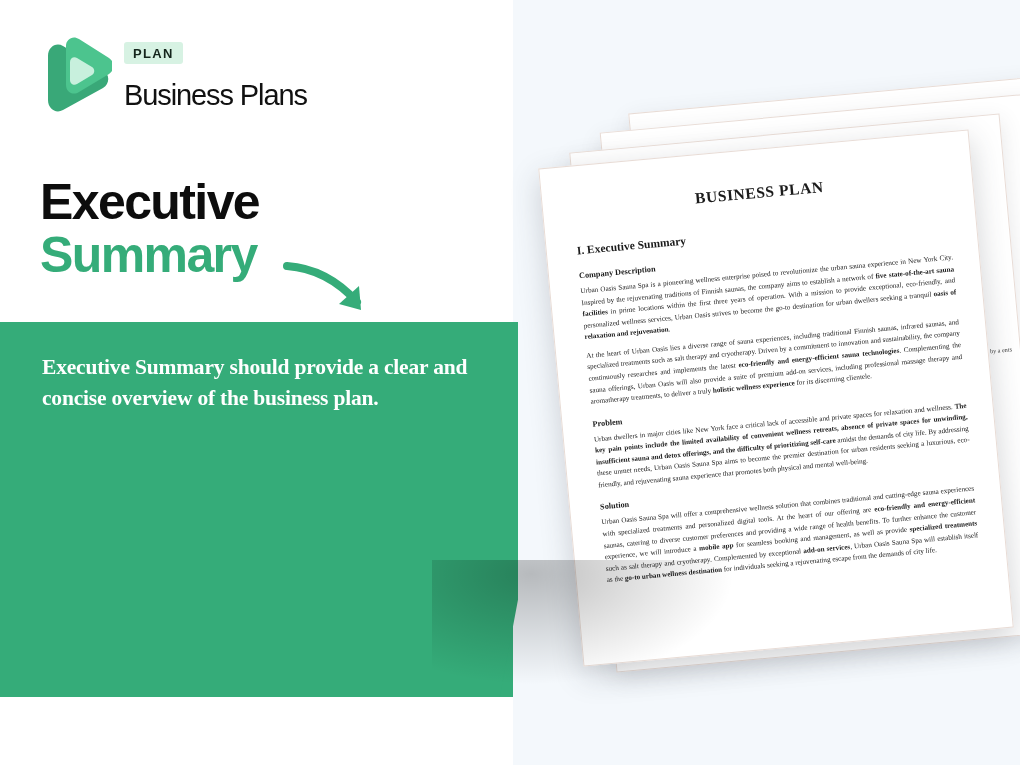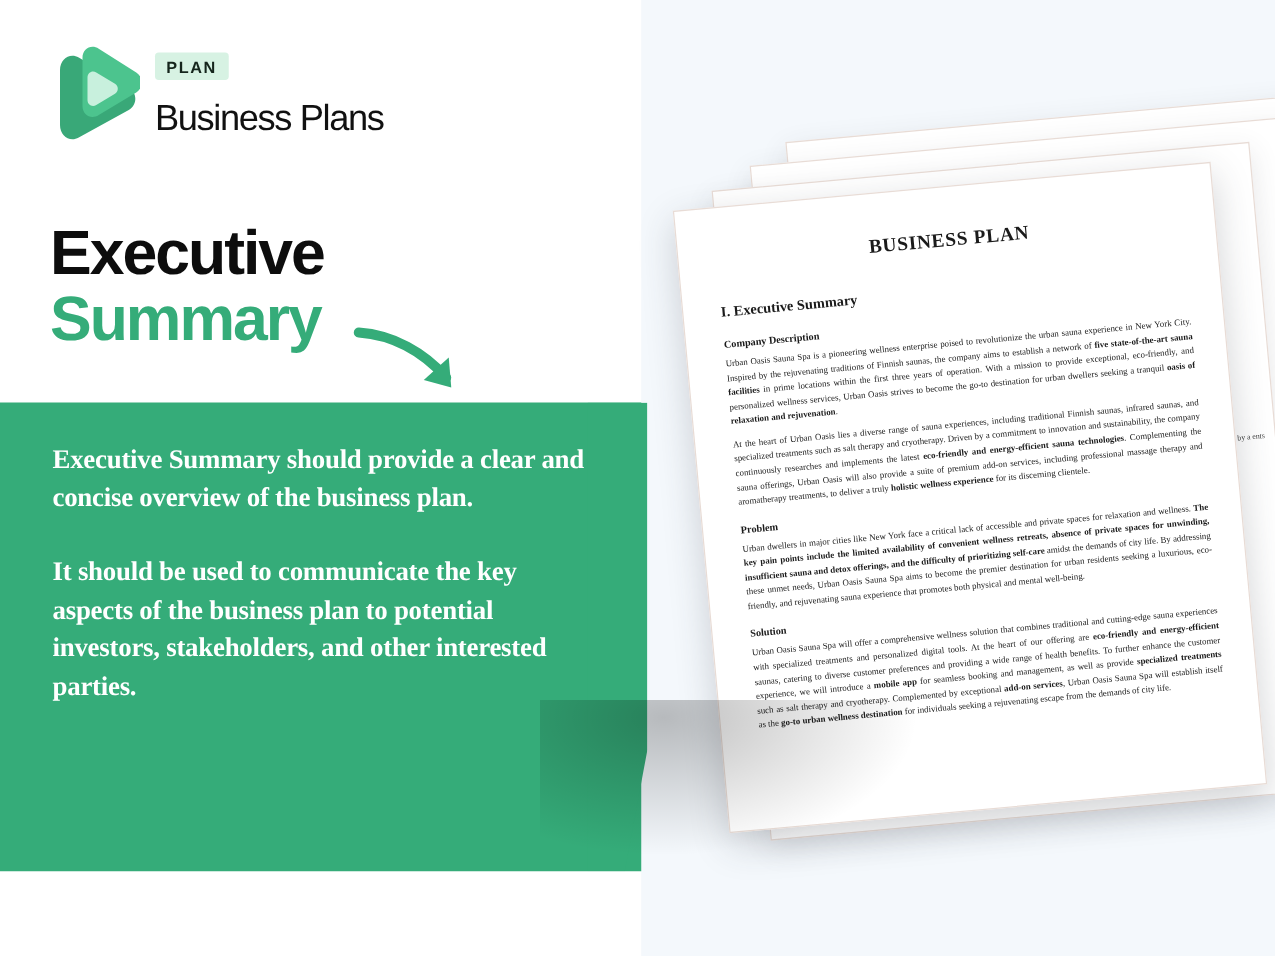--- a/index.html
+++ b/index.html
@@ -194,21 +194,20 @@
     </div>
   </div>
 </div>
 
 <div id="green-panel"></div>
 <div id="green-panel-notch"></div>
 <div id="page-cast-shadow"></div>
 
 <div id="panel-copy">
   <div class="panel-para">Executive Summary should provide a clear and concise overview of the business plan.</div>
-  <div class="panel-para">It should be used to communicate the key aspects of the business plan to potential investors, stakeholders, and other interested parties.</div>
 </div>
 
 <div id="logo">
   <svg id="logo-mark" viewBox="0 0 72 76">
     <path d="M8 20 C8 11 16 6 23 10 L63 34 C70 38 70 48 63 52 L23 74 C16 78 8 73 8 64 Z" fill="#39a878"></path>
     <path d="M26 10 C26 3 33 -1 39 3 L69 22 C75 26 75 34 69 38 L39 56 C33 60 26 56 26 49 Z" fill="#4cc48e"></path>
     <path d="M30 26 C30 22 34 20 37 22 L52 31 C55 33 55 37 52 39 L37 48 C34 50 30 48 30 44 Z" fill="#c8f0dd"></path>
   </svg>
   <div id="logo-text-block">
     <span id="ready-badge">PLAN</span>

